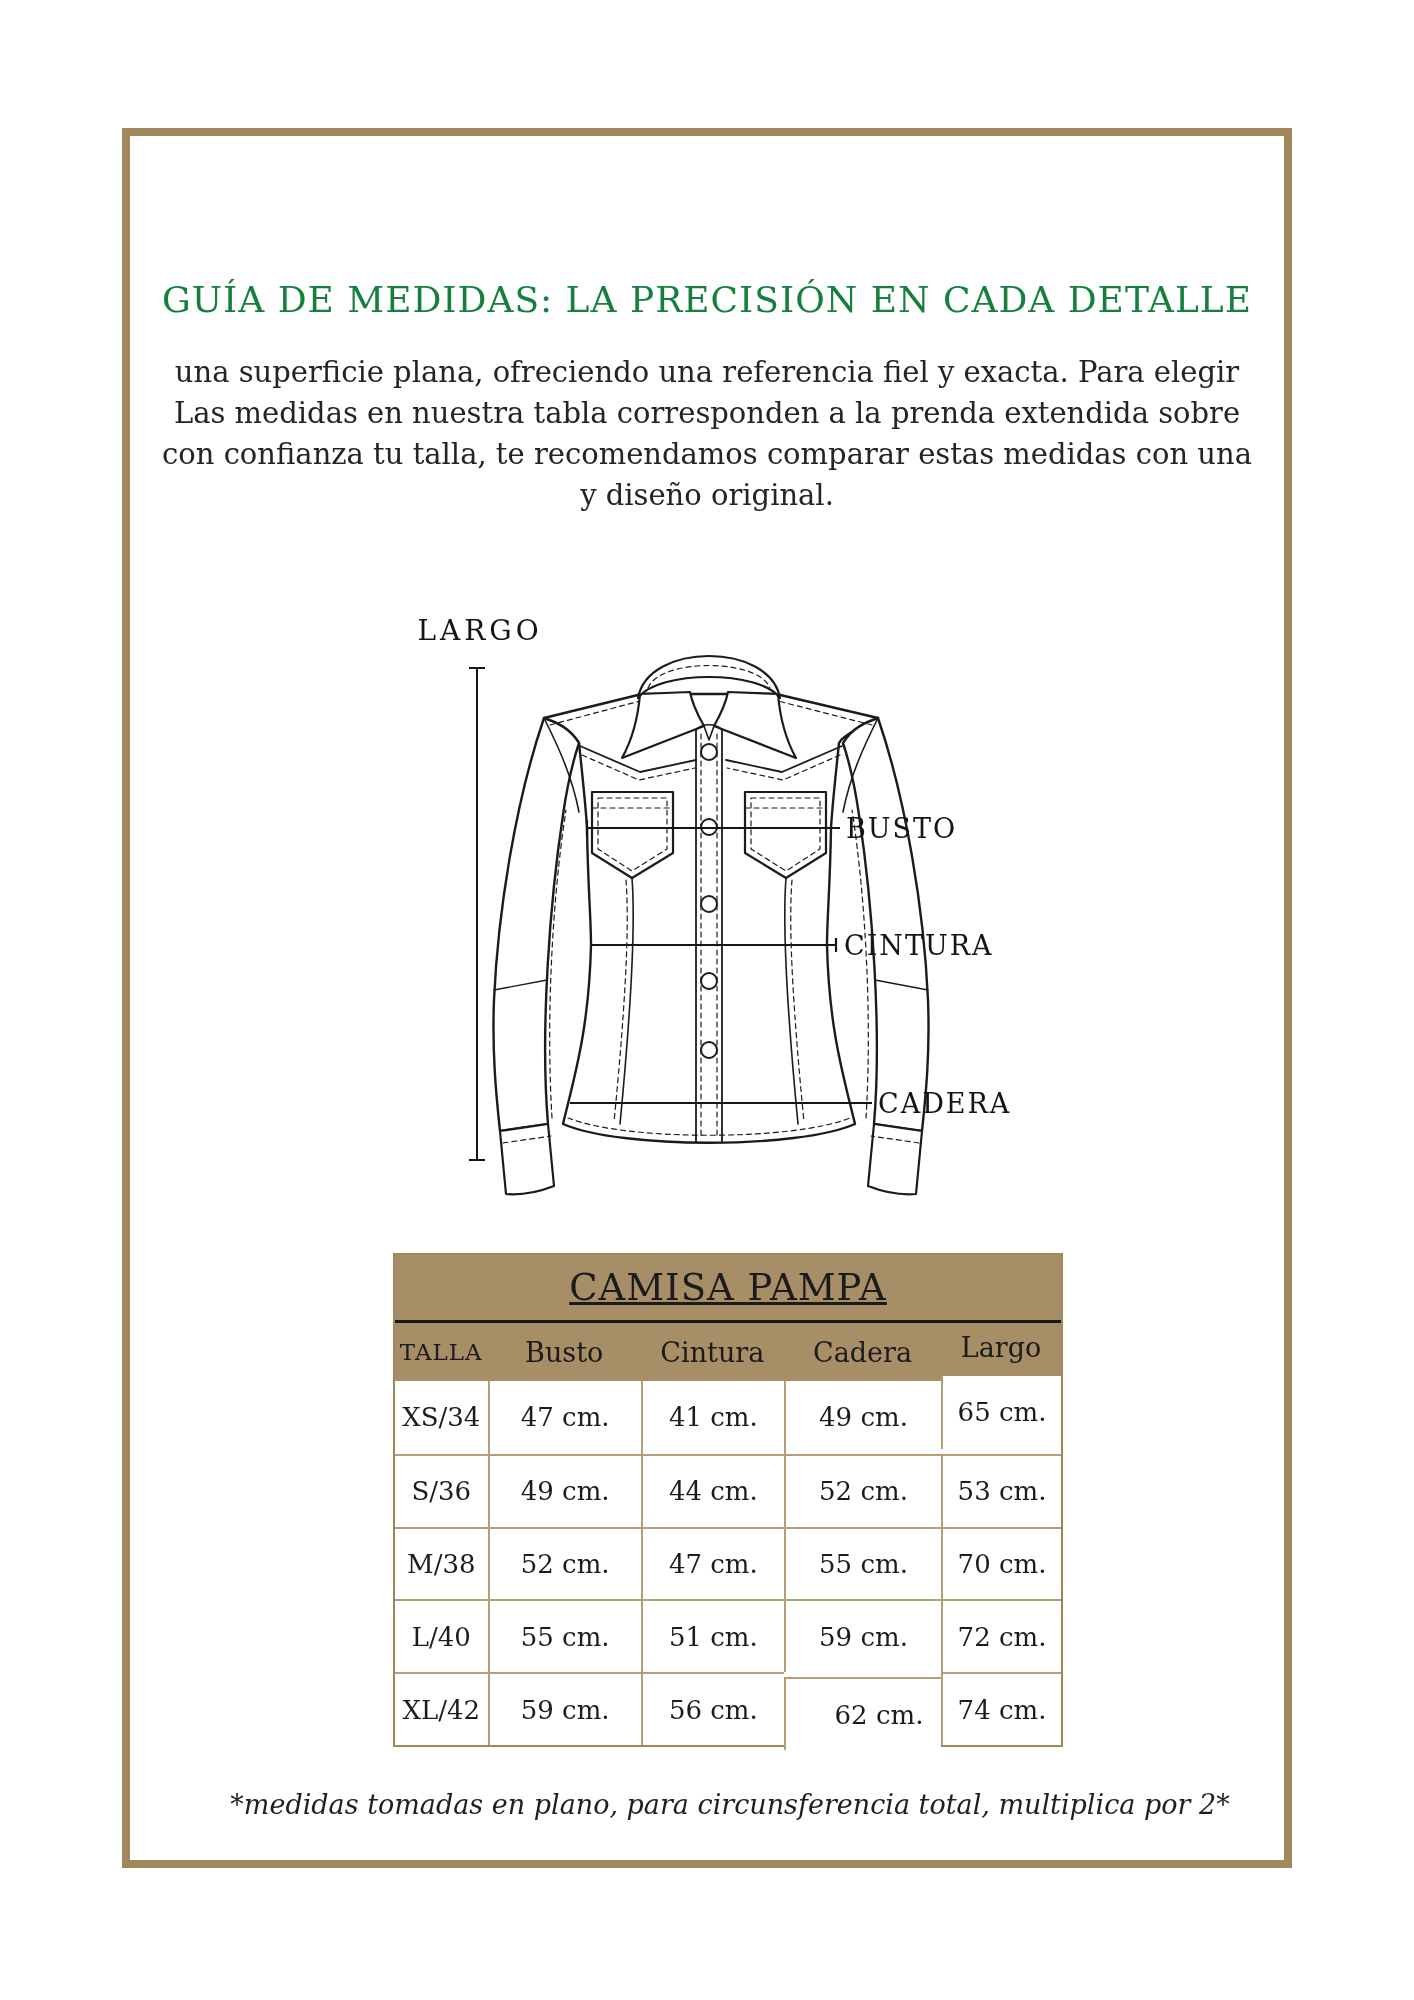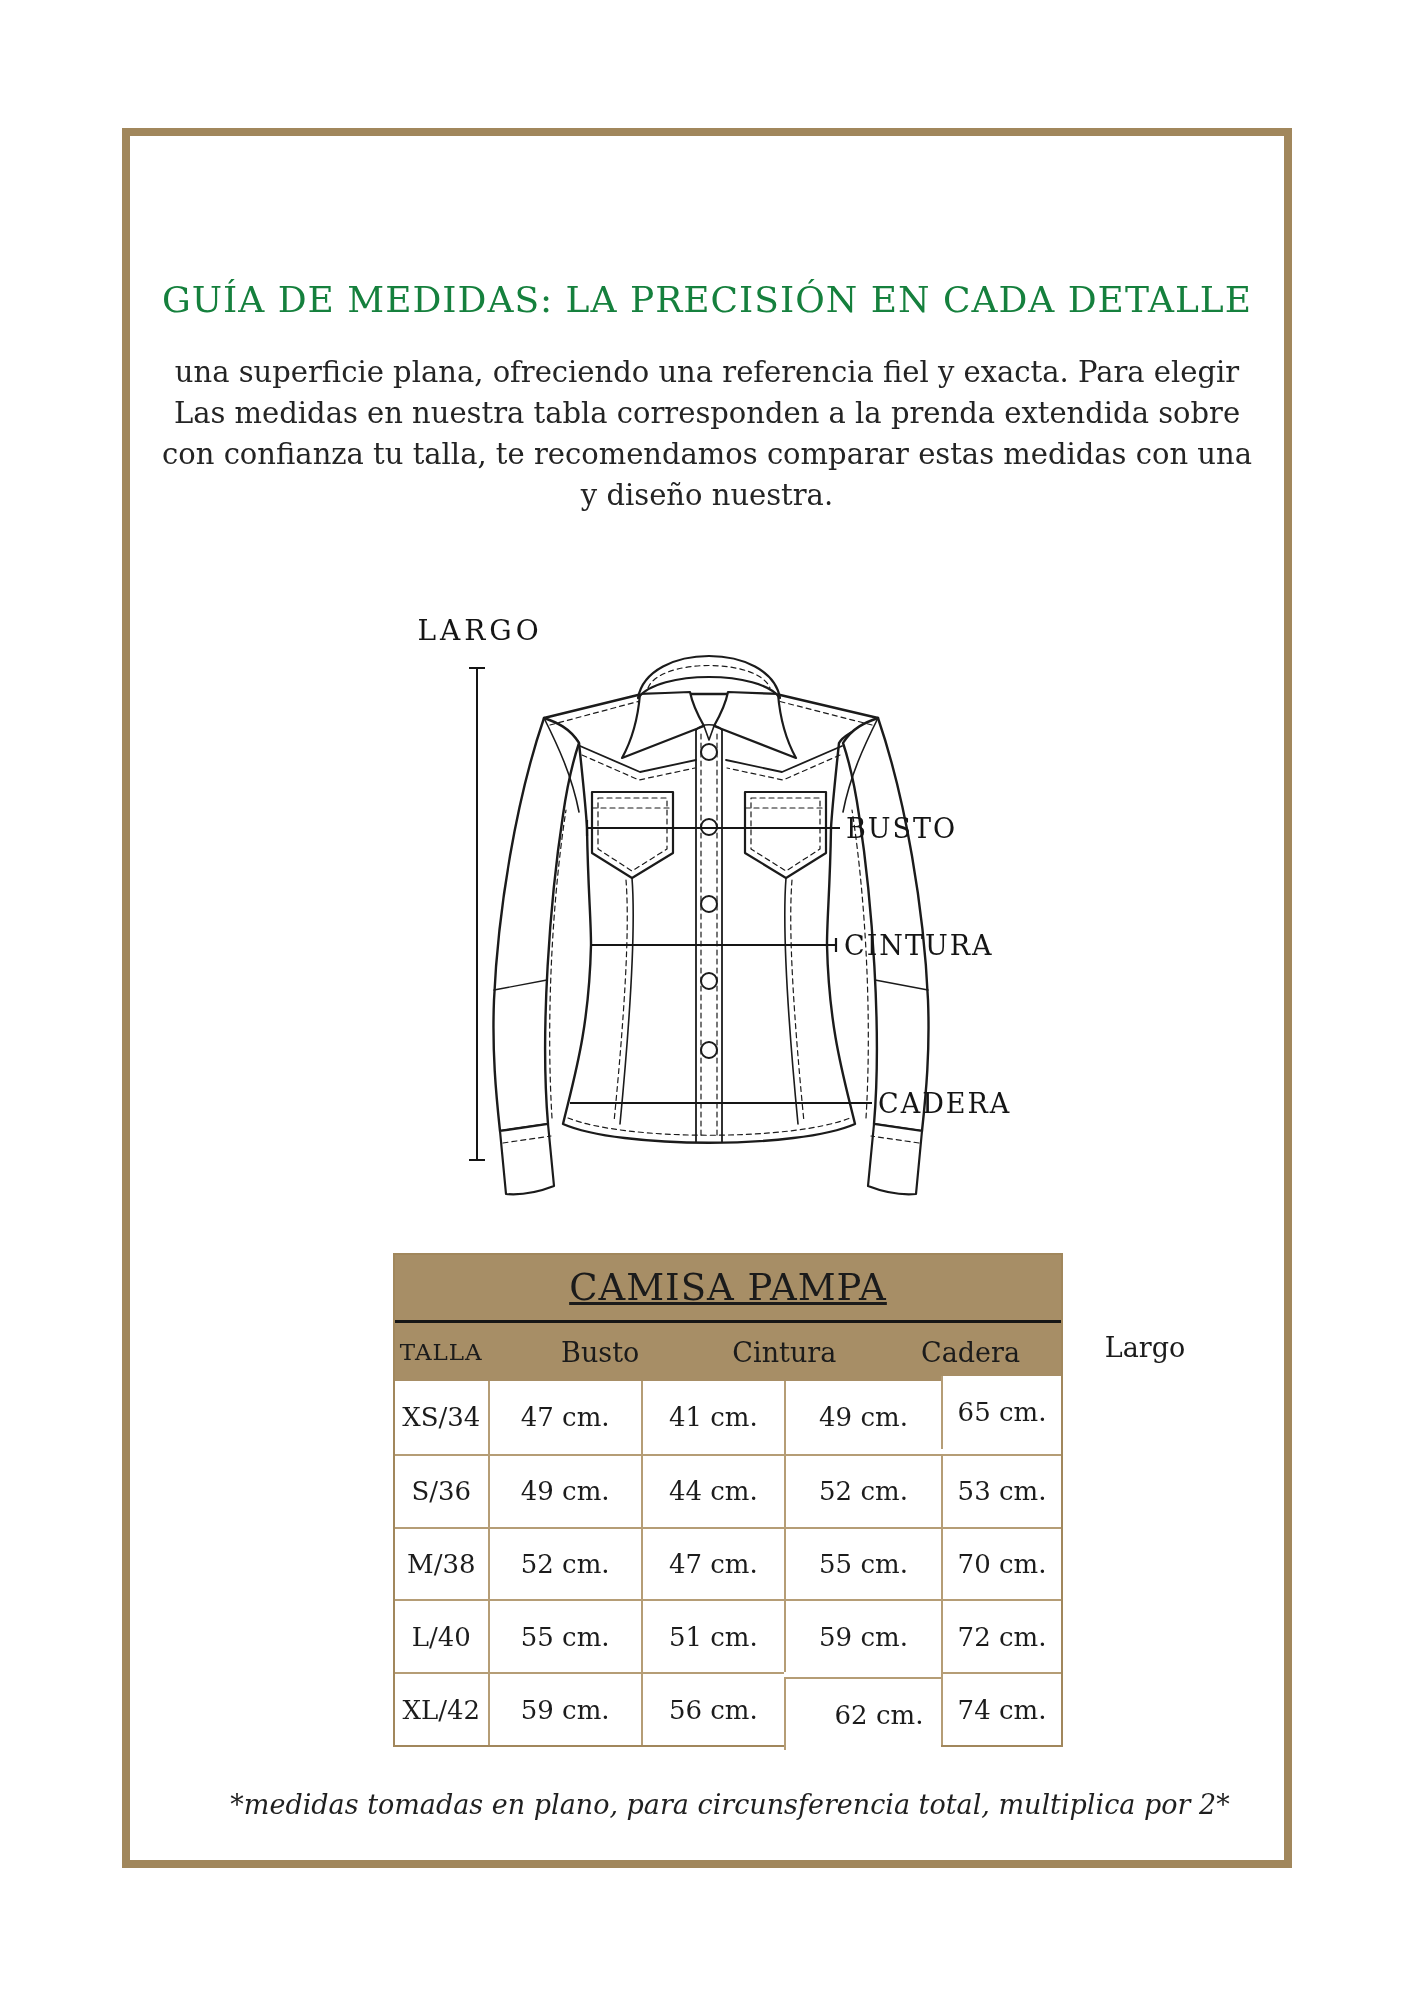--- a/index.html
+++ b/index.html
@@ -15,21 +15,21 @@
   .diagram text{font-family:"DejaVu Serif","Liberation Serif",serif;fill:#151515;stroke:none;}
   .measure-label{font-size:27px;letter-spacing:2px;}
   .largo-label{font-size:28px;letter-spacing:4px;text-anchor:middle;}
 
   .tbl{position:absolute;left:393px;top:1253px;width:670px;height:494px;
        border:2px solid #a1875c;box-sizing:border-box;background:#ffffff;}
   .tbl-title{height:65px;background:#a78e66;border-bottom:3px solid #161616;
              display:flex;align-items:center;justify-content:center;
              font-size:37px;letter-spacing:1px;color:#1b1b1b;text-decoration:underline;}
   .tbl-head{height:58px;background:#a78e66;display:grid;
-            grid-template-columns:13.9% 23% 21.5% 23.6% 18%;gap:36px;}
+            grid-template-columns:13.9% 23% 21.5% 23.6% 18%;}
   .tbl-head .hcell{display:flex;align-items:center;justify-content:center;
                    font-size:27px;color:#1b1b1b;}
   .tbl-head .hcell.first{font-size:23px;letter-spacing:1px;}
   .tbl-head .hcell.last{transform:translateY(-5px);}
   .tbl-body{height:364px;display:grid;grid-template-rows:repeat(5,1fr);}
   .trow{display:grid;grid-template-columns:13.9% 23% 21.5% 23.6% 18%;}
   .tcell{display:flex;align-items:center;justify-content:center;font-size:26px;
          border-left:2px solid #b59d76;border-top:2px solid #b59d76;background:#fff;}
   .trow .tcell:first-child{border-left:none;}
   .trow:first-child .tcell{border-top:none;}
@@ -44,21 +44,21 @@
 <div class="page">
 
   <div class="frame"></div>
 
   <div class="doc-title">GUÍA DE MEDIDAS: LA PRECISIÓN EN CADA DETALLE</div>
 
   <div class="intro">
     <div>una superficie plana, ofreciendo una referencia fiel y exacta. Para elegir</div>
     <div>Las medidas en nuestra tabla corresponden a la prenda extendida sobre</div>
     <div>con confianza tu talla, te recomendamos comparar estas medidas con una</div>
-    <div>y diseño nuestra.</div>
+    <div>y diseño original.</div>
   </div>
 
   <svg class="diagram" viewBox="0 0 790 620">
     <g fill="none" stroke="#1b1b1b" stroke-linejoin="round" stroke-linecap="round">
 
       <path fill="#ffffff" stroke-width="2.4" d="M214,118 L312,94 L446,94 L548,118
            C540,126 516,131 509,143
            C504,190 502,210 501,228
            C500,290 497,318 497,345
            C499,430 514,478 525,524

